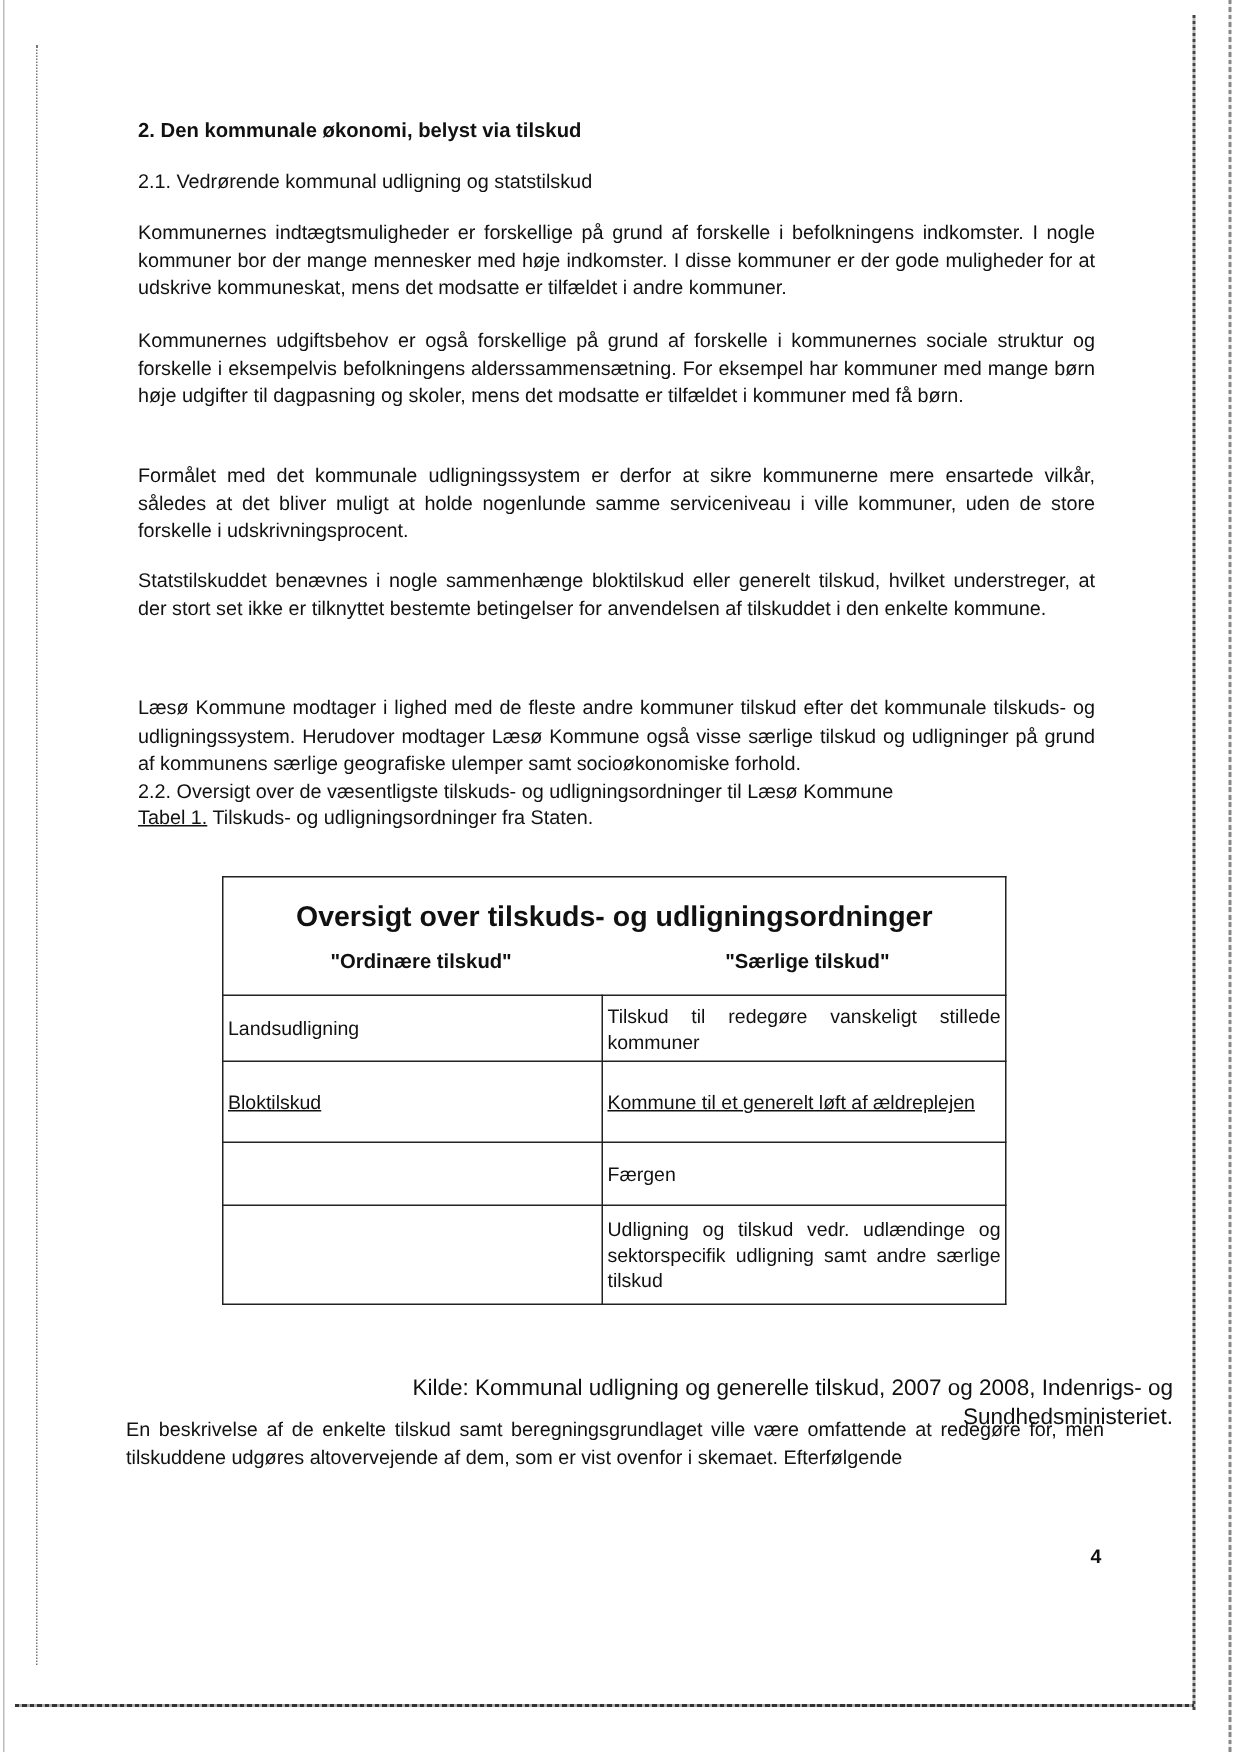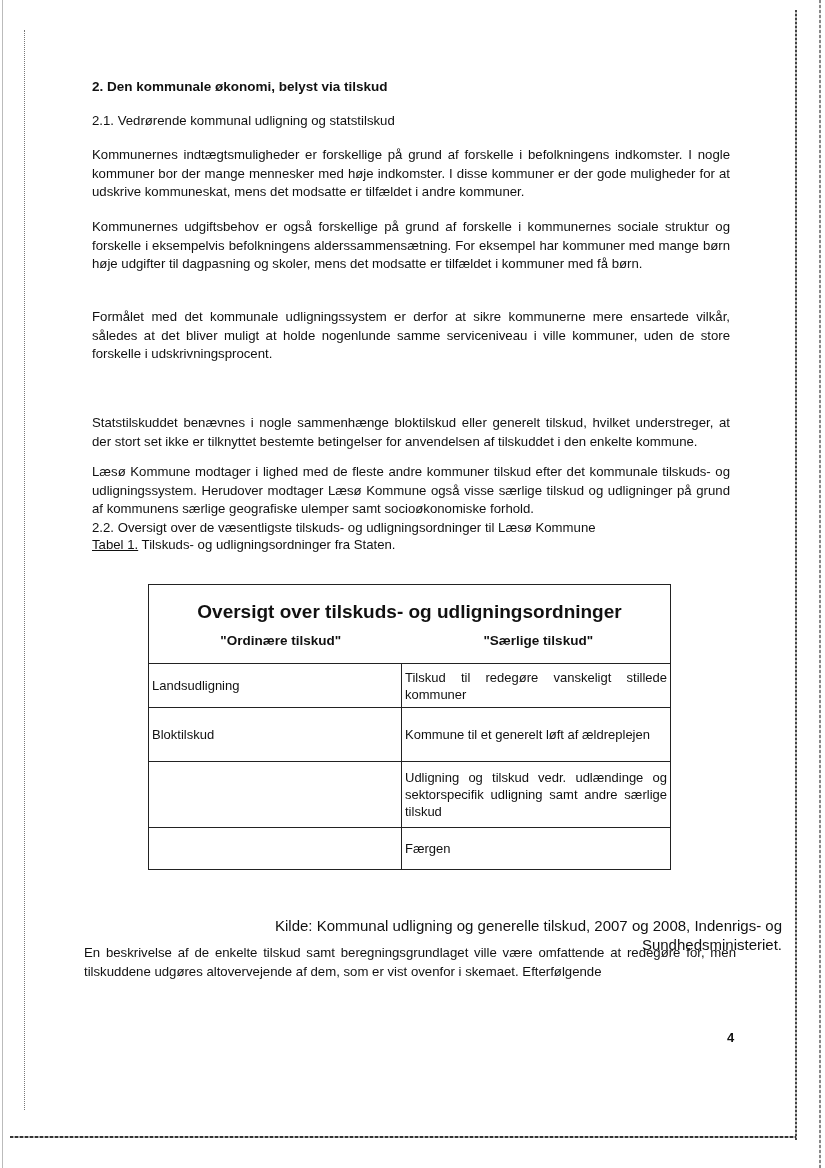--- a/index.html
+++ b/index.html
@@ -44,21 +44,21 @@
 <div class="scan-line-bottom"></div>
 
 <div class="page">
   <h2 class="section">2. Den kommunale økonomi, belyst via tilskud</h2>
 
   <div class="sub" style="top:34px;">2.1. Vedrørende kommunal udligning og statstilskud</div>
 
   <p class="para" style="top:68px;">Kommunernes indtægtsmuligheder er forskellige på grund af forskelle i befolkningens indkomster. I nogle kommuner bor der mange mennesker med høje indkomster. I disse kommuner er der gode muligheder for at udskrive kommuneskat, mens det modsatte er tilfældet i andre kommuner.</p>
   <p class="para" style="top:140px;">Kommunernes udgiftsbehov er også forskellige på grund af forskelle i kommunernes sociale struktur og forskelle i eksempelvis befolkningens alderssammensætning. For eksempel har kommuner med mange børn høje udgifter til dagpasning og skoler, mens det modsatte er tilfældet i kommuner med få børn.</p>
   <p class="para" style="top:230px;">Formålet med det kommunale udligningssystem er derfor at sikre kommunerne mere ensartede vilkår, således at det bliver muligt at holde nogenlunde samme serviceniveau i ville kommuner, uden de store forskelle i udskrivningsprocent.</p>
-  <p class="para" style="top:300px;margin-top:36px;">Statstilskuddet benævnes i nogle sammenhænge bloktilskud eller generelt tilskud, hvilket understreger, at der stort set ikke er tilknyttet bestemte betingelser for anvendelsen af tilskuddet i den enkelte kommune.</p>
+  <p class="para" style="top:300px;">Statstilskuddet benævnes i nogle sammenhænge bloktilskud eller generelt tilskud, hvilket understreger, at der stort set ikke er tilknyttet bestemte betingelser for anvendelsen af tilskuddet i den enkelte kommune.</p>
   <p class="para" style="top:355px;margin-top:30px;">Læsø Kommune modtager i lighed med de fleste andre kommuner tilskud efter det kommunale tilskuds- og udligningssystem. Herudover modtager Læsø Kommune også visse særlige tilskud og udligninger på grund af kommunens særlige geografiske ulemper samt socioøkonomiske forhold.</p>
 
   <div class="sub" style="top:441px;">2.2. Oversigt over de væsentligste tilskuds- og udligningsordninger til Læsø Kommune</div>
 
   <div class="caption" style="top:458px;">
     <span class="lbl">Tabel 1.</span><span> Tilskuds- og udligningsordninger fra Staten.</span>
   </div>
 
   <table class="grants">
     <tbody>
@@ -68,31 +68,31 @@
         <div class="thead-cols">
           <span>"Ordinære tilskud"</span>
           <span>"Særlige tilskud"</span>
         </div>
       </td>
     </tr>
     <tr style="height:44px;">
       <td class="left">Landsudligning</td>
       <td class="right">Tilskud til redegøre vanskeligt stillede kommuner</td>
     </tr>
-    <tr style="height:54px;">
+    <tr style="height:54px;text-decoration:underline;">
       <td class="left">Bloktilskud</td>
       <td class="right">Kommune til et generelt løft af ældreplejen</td>
+    </tr>
+    <tr style="height:42px;">
+      <td class="left"></td>
+      <td class="right">Færgen</td>
     </tr>
     <tr style="height:66px;">
       <td class="left"></td>
       <td class="right">Udligning og tilskud vedr. udlændinge og sektorspecifik udligning samt andre særlige tilskud</td>
-    </tr>
-    <tr style="height:42px;">
-      <td class="left"></td>
-      <td class="right">Færgen</td>
     </tr>
   </tbody>
     </table>
 
   <div class="source">Kilde: Kommunal udligning og generelle tilskud, 2007 og 2008, Indenrigs- og Sundhedsministeriet.</div>
 
   <p class="para" style="top:866px; left:2px; width:652px;">En beskrivelse af de enkelte tilskud samt beregningsgrundlaget ville være omfattende at redegøre for, men tilskuddene udgøres altovervejende af dem, som er vist ovenfor i skemaet. Efterfølgende</p>
 
   <div class="pagenum">4</div>
 </div>

